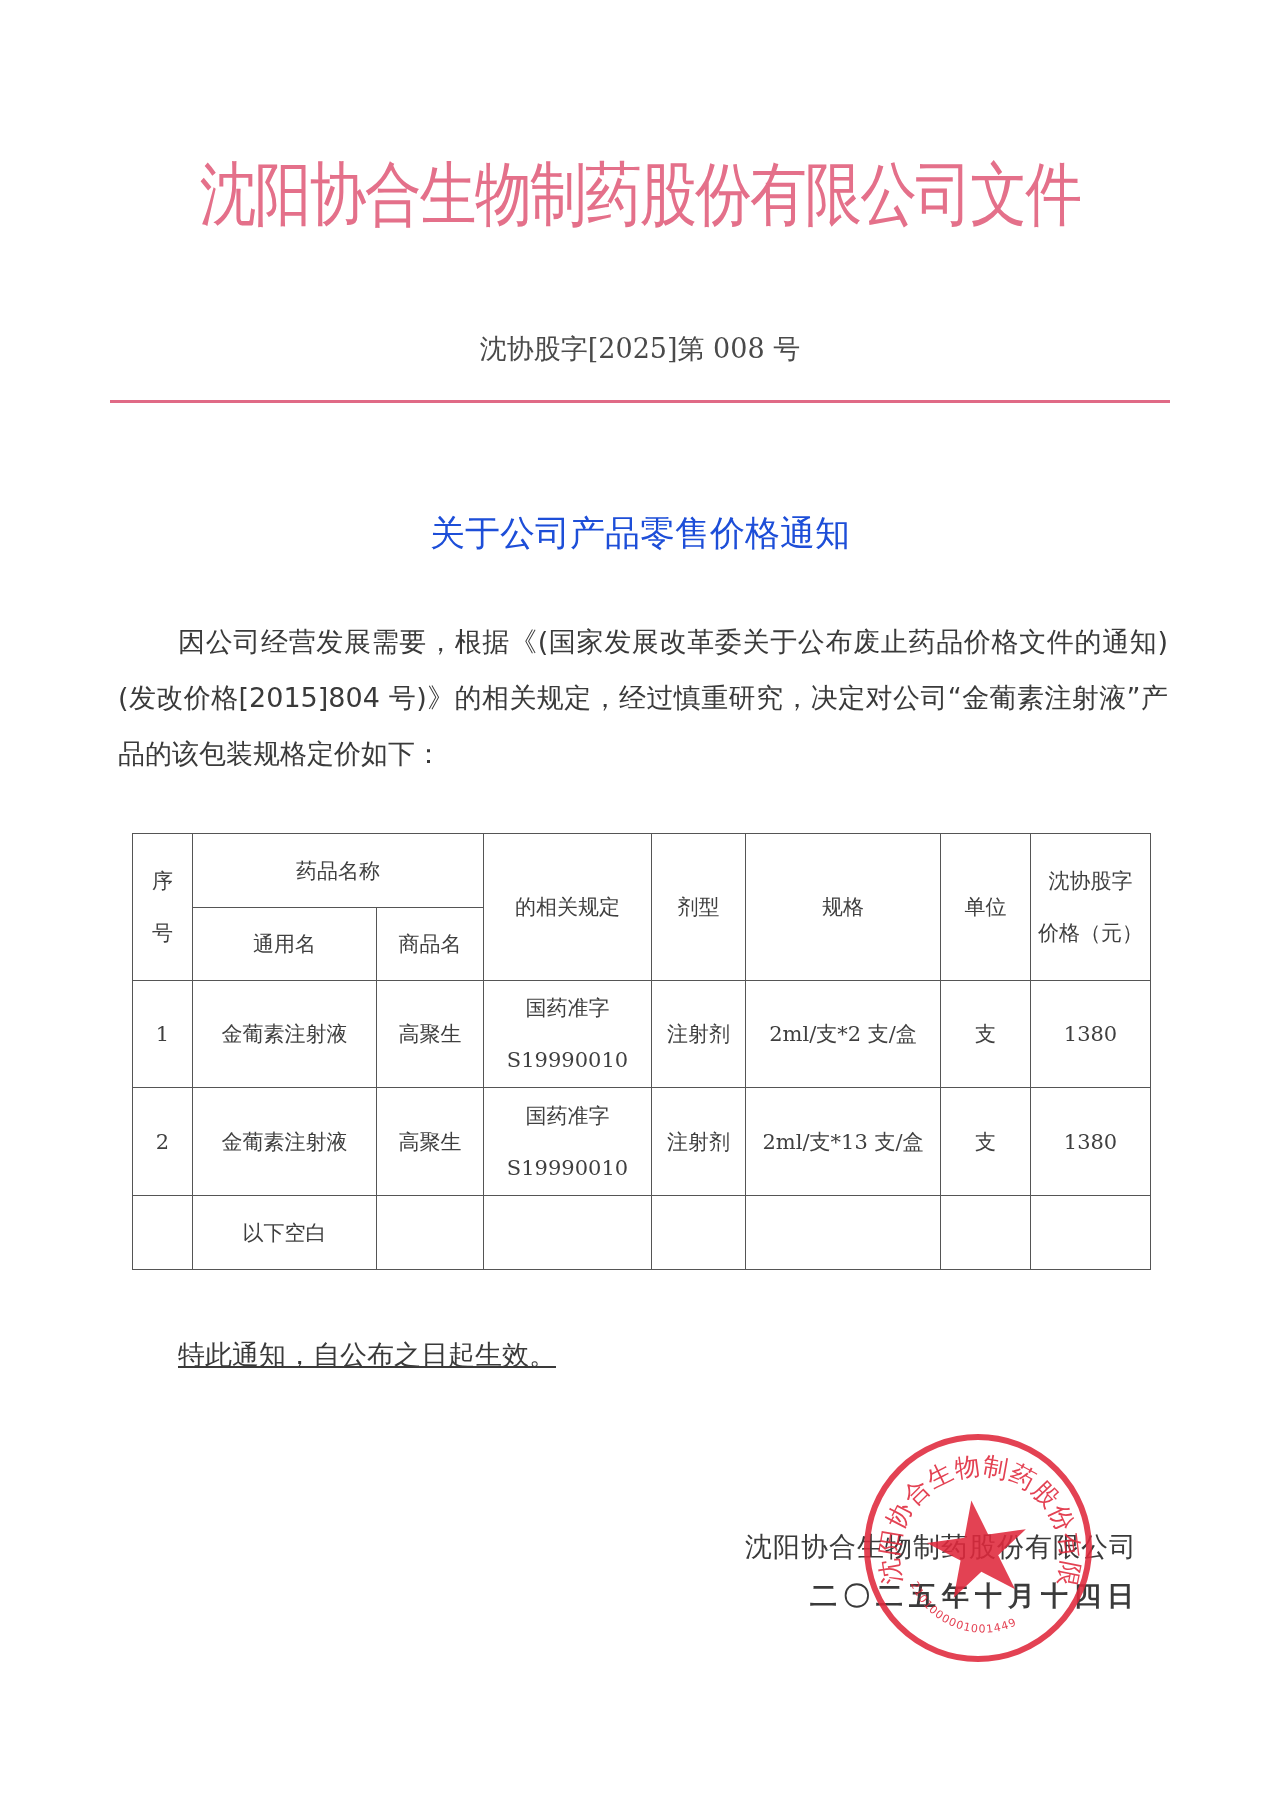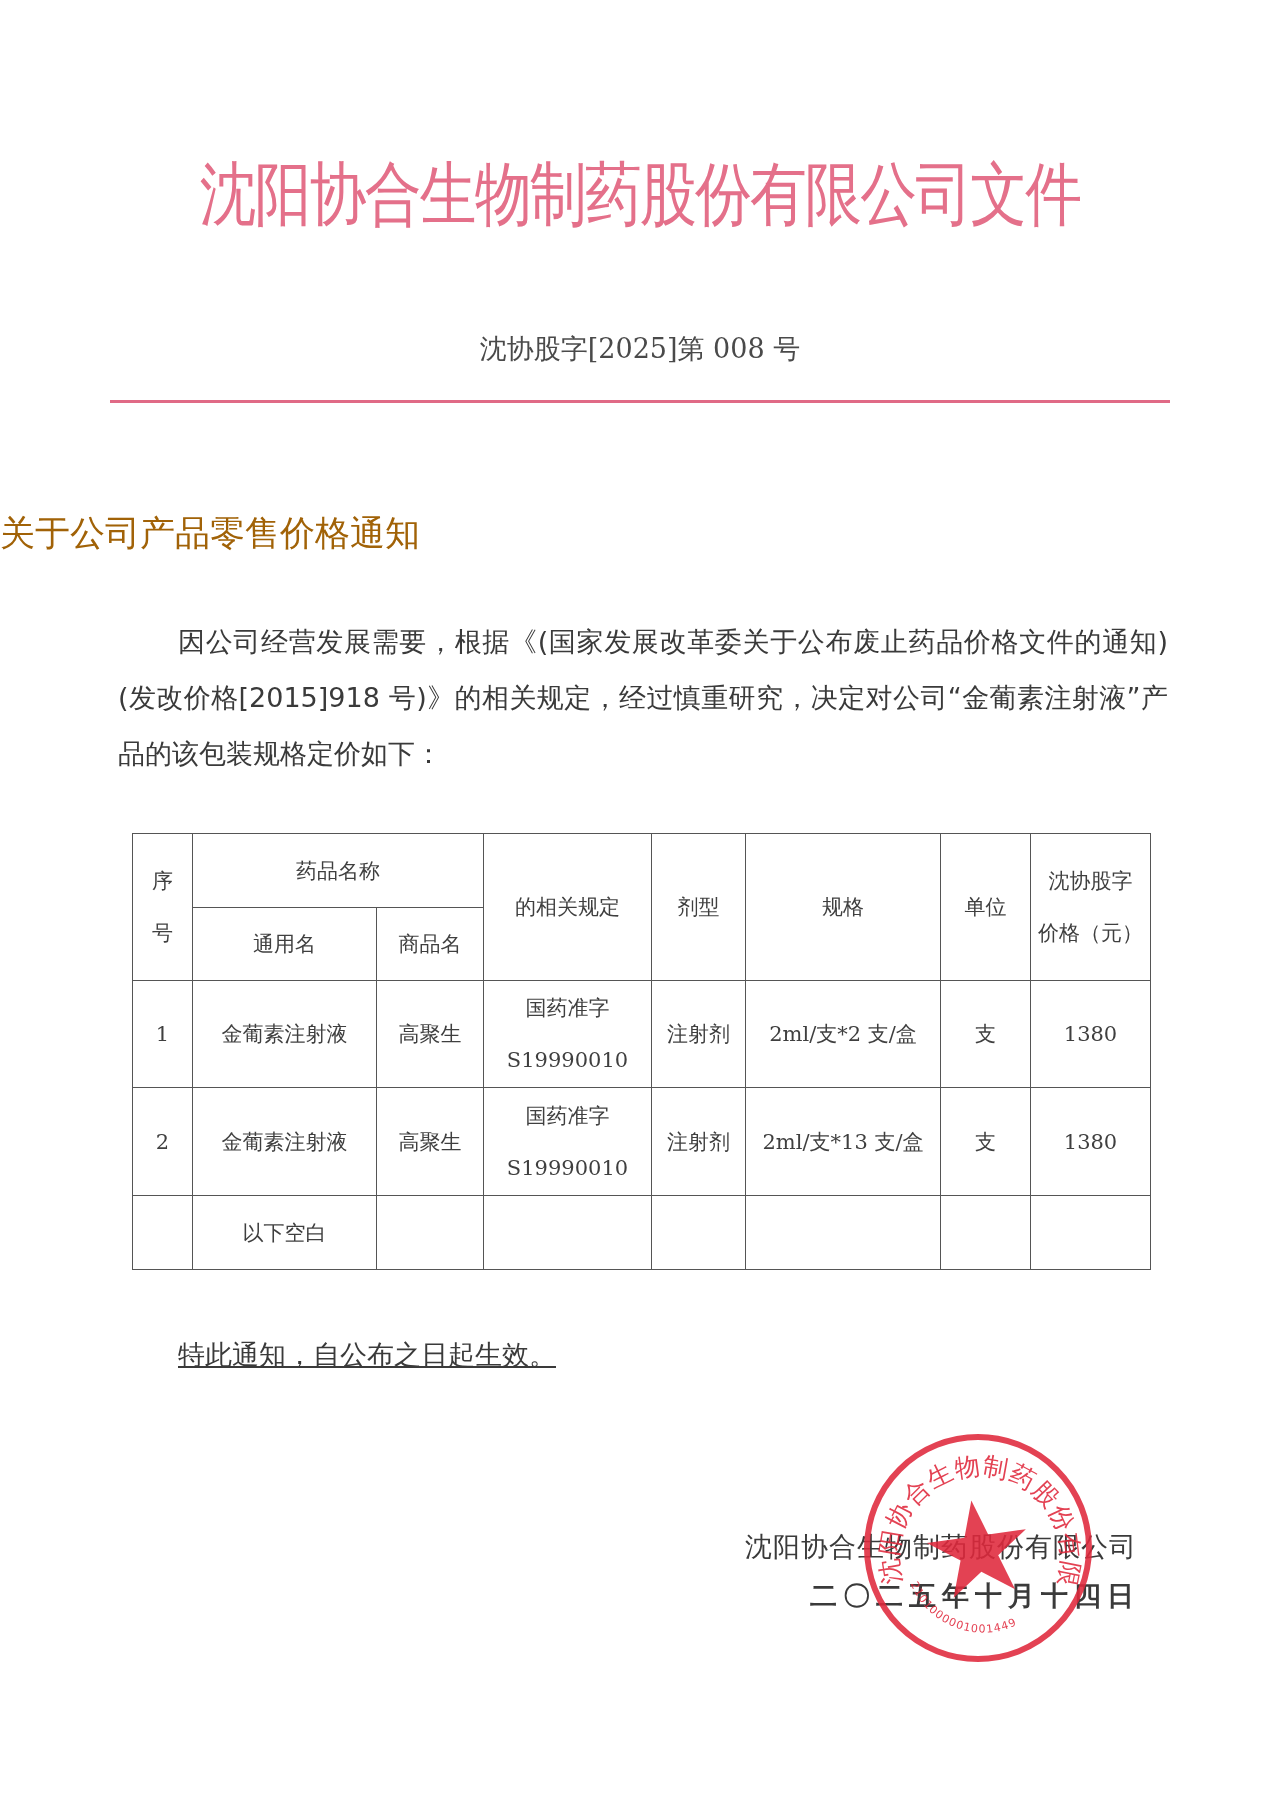--- a/index.html
+++ b/index.html
@@ -5,40 +5,40 @@
   html, body { margin: 0; padding: 0; background: #ffffff; }
   body { width: 1280px; height: 1811px; position: relative; overflow: hidden;
          font-family: "DejaVu Serif", "Liberation Serif", serif; color: #3a3a3a; }
   .abs { position: absolute; }
   #letterhead { left: 0; width: 1280px; top: 148px; text-align: center;
     font-family: "DejaVu Sans", "Liberation Sans", sans-serif;
     font-size: 66px; letter-spacing: -2px; color: #e4708a; font-weight: normal;
     transform: scaleX(0.86) scaleY(1.05); transform-origin: center top; }
   #docnum { left: 0; width: 1280px; top: 331px; text-align: center; font-size: 27px; color: #4a4a4a; }
   #redline { left: 110px; width: 1060px; top: 400px; height: 3px; background: #e06a86; }
-  #title { left: 0; width: 1280px; top: 510px; text-align: left; font-size: 35px; color: #a16207;
+  #title { left: 0; width: 1280px; top: 510px; text-align: center; font-size: 35px; color: #1d4ed8;
     font-family: Liberation Sans, sans-serif; }
   #body-para { left: 118px; width: 1050px; top: 614px; font-size: 27px; line-height: 56px;
     font-family: "DejaVu Sans", "Liberation Sans", sans-serif; color: #3a3a3a; text-indent: 60px; text-align: justify; }
   #pricetable { left: 132px; top: 833px; border-collapse: collapse; font-size: 21px; color: #3f3f3f; }
   #pricetable td { border: 1.5px solid #555; text-align: center; vertical-align: middle; padding: 0; }
   .lh2 { line-height: 52px; }
   #closing { left: 178px; top: 1337px; font-size: 27px; font-family: "DejaVu Sans", "Liberation Sans", sans-serif; color: #3a3a3a; text-decoration: underline; }
   #sig-company { left: 745px; top: 1529px; font-size: 27px; color: #3a3a3a; letter-spacing: 1px; }
   #sig-date { left: 810px; top: 1578px; font-size: 27px; color: #3a3a3a; letter-spacing: 6px; font-weight: bold; }
   #stamp { left: 862px; top: 1432px; width: 232px; height: 232px; opacity: 0.88; }
 </style>
 </head>
 <body>
 
 <div id="letterhead" class="abs">沈阳协合生物制药股份有限公司文件</div>
 <div id="docnum" class="abs">沈协股字[2025]第 008 号</div>
 <div id="redline" class="abs"></div>
 <div id="title" class="abs">关于公司产品零售价格通知</div>
-<div id="body-para" class="abs">因公司经营发展需要，根据《(国家发展改革委关于公布废止药品价格文件的通知)(发改价格[2015]918 号)》的相关规定，经过慎重研究，决定对公司“金葡素注射液”产品的该包装规格定价如下：</div>
+<div id="body-para" class="abs">因公司经营发展需要，根据《(国家发展改革委关于公布废止药品价格文件的通知)(发改价格[2015]804 号)》的相关规定，经过慎重研究，决定对公司“金葡素注射液”产品的该包装规格定价如下：</div>
 
 <table id="pricetable" class="abs">
   <colgroup>
     <col style="width:60px">
       <col style="width:184px">
       <col style="width:107px">
       <col style="width:168px">
     <col style="width:94px">
       <col style="width:195px">
       <col style="width:90px">

